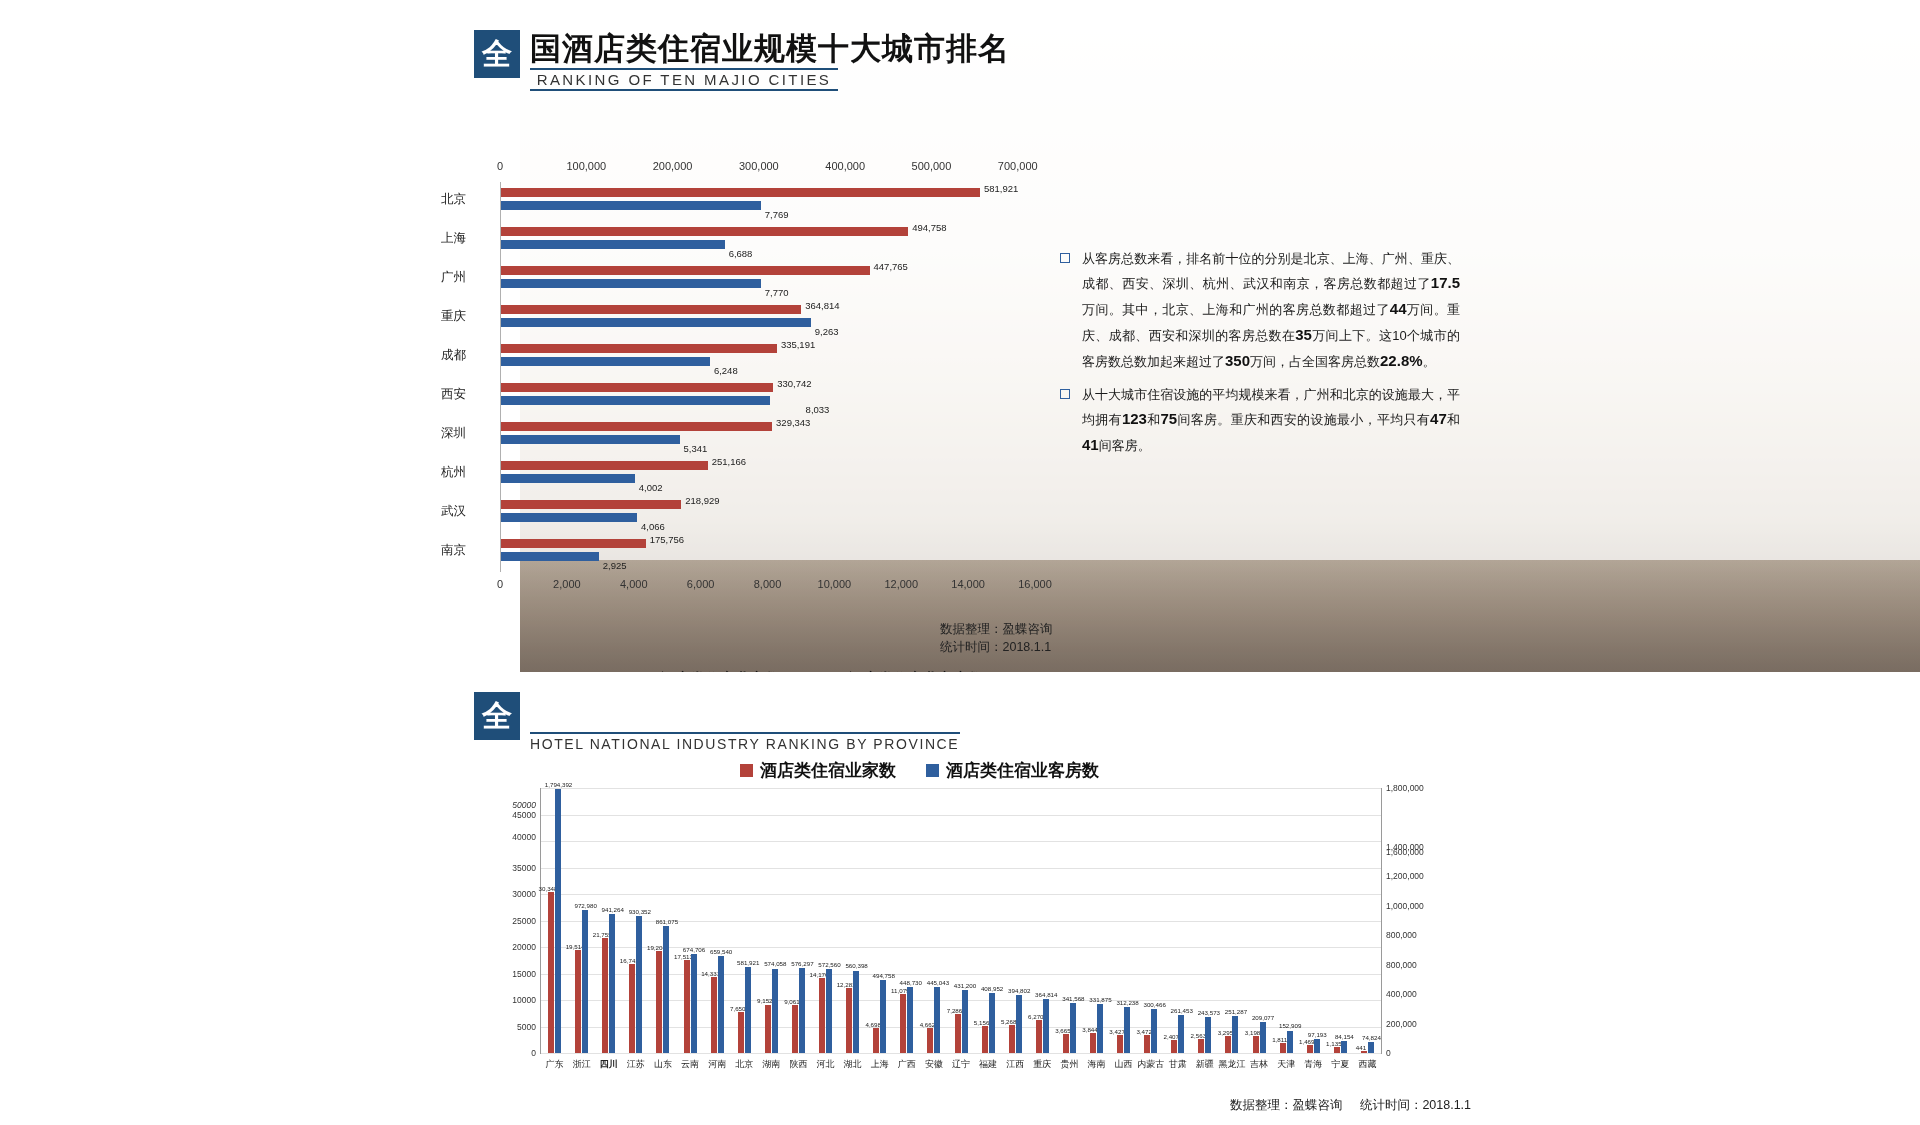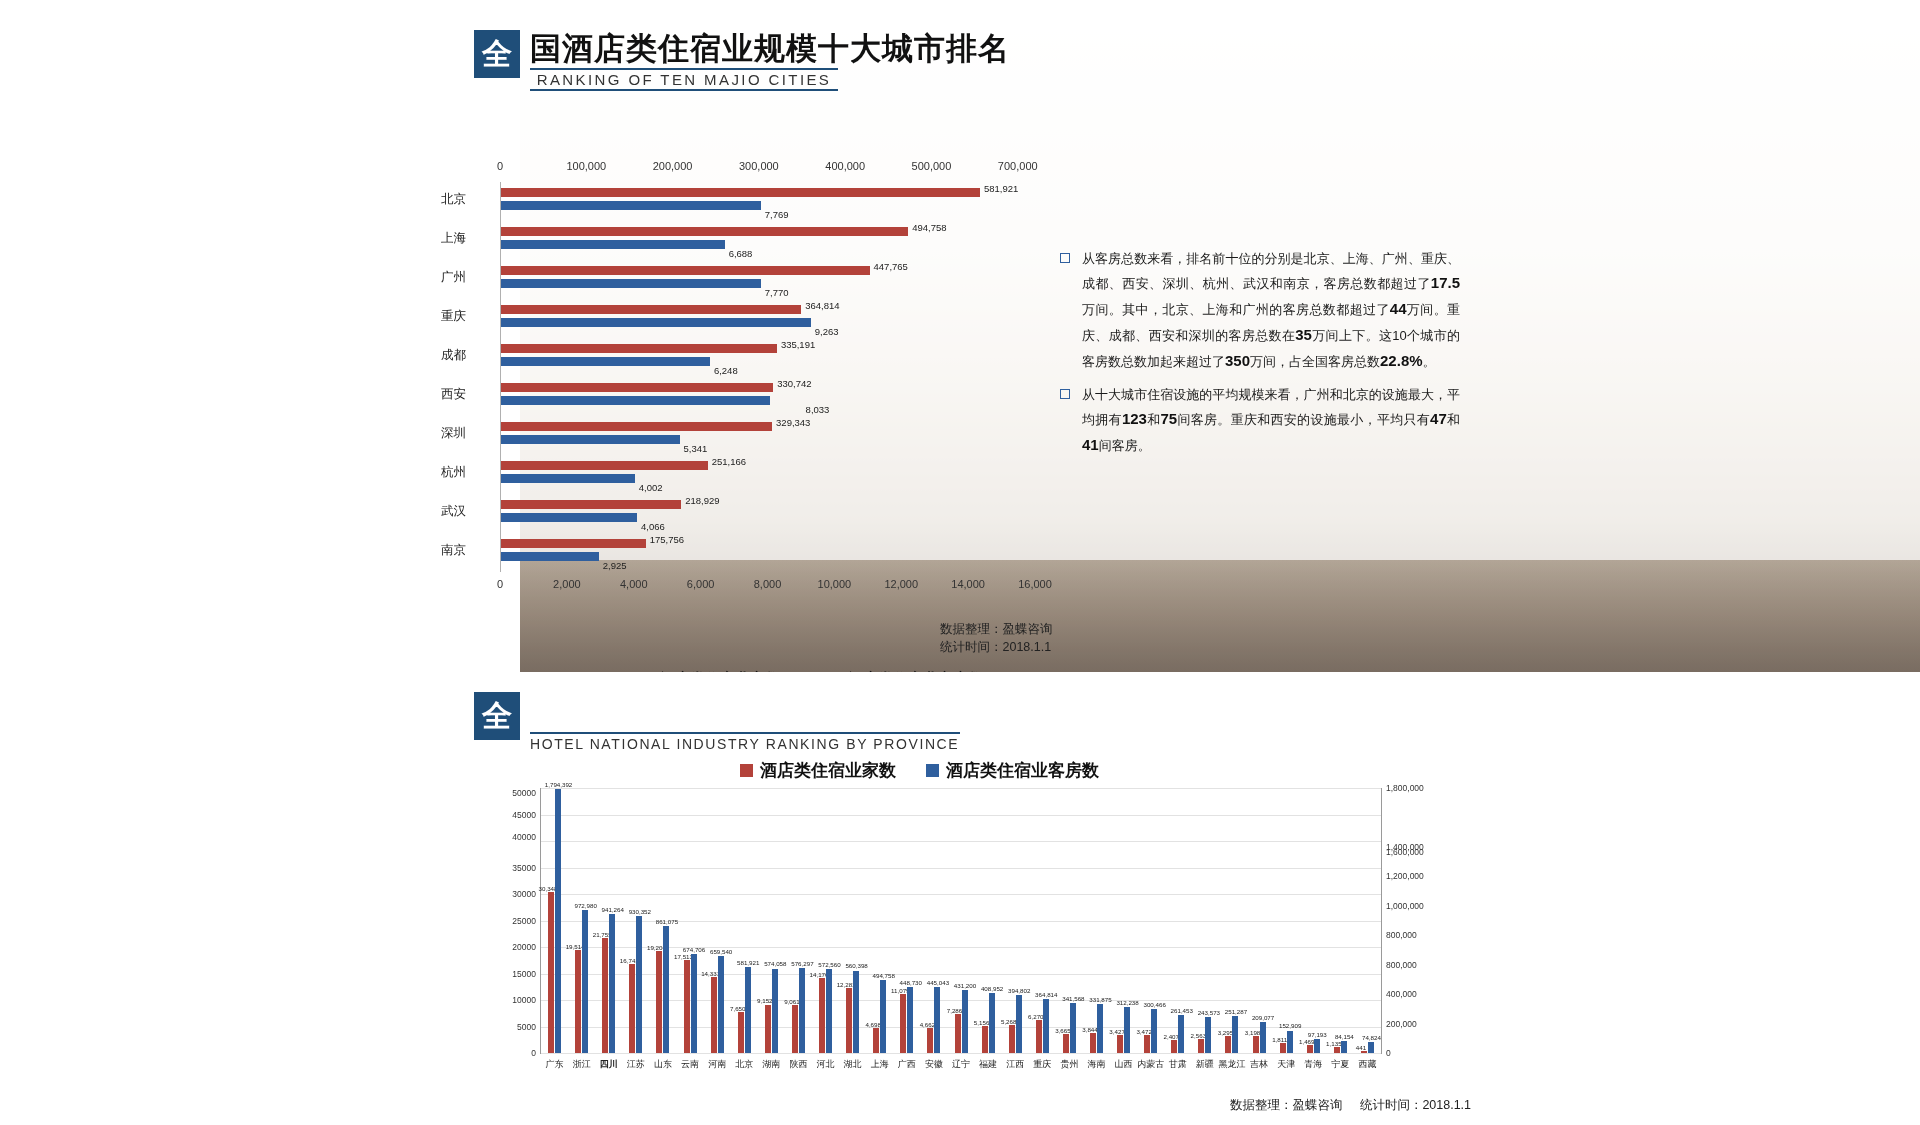--- a/index.html
+++ b/index.html
@@ -224,21 +224,21 @@
         <div class="ax-l" style="top: 132.5px;">25000</div>
         <div class="gl" style="top: 106px;"></div>
         <div class="ax-l" style="top: 106px;">30000</div>
         <div class="gl" style="top: 79.5px;"></div>
         <div class="ax-l" style="top: 79.5px;">35000</div>
         <div class="gl" style="top: 53px;"></div>
         <div class="ax-l" style="top: 49px;">40000</div>
         <div class="gl" style="top: 26.5px;"></div>
         <div class="ax-l" style="top: 26.5px;">45000</div>
         <div class="gl" style="top: 0px;"></div>
-        <div class="ax-l" style="top: 5px;">50000</div>
+        <div class="ax-l" style="top: 17px; font-style: italic;">50000</div>
         <div class="ax-r" style="top: 265px;">0</div>
         <div class="ax-r" style="top: 235.556px;">200,000</div>
         <div class="ax-r" style="top: 206.111px;">400,000</div>
         <div class="ax-r" style="top: 176.667px;">800,000</div>
         <div class="ax-r" style="top: 147.222px;">800,000</div>
         <div class="ax-r" style="top: 117.778px;">1,000,000</div>
         <div class="ax-r" style="top: 88.3333px;">1,200,000</div>
         <div class="ax-r" style="top: 58.8889px;">1,400,000</div>
         <div class="ax-r" style="top: 40px; margin-top: 24px;">1,600,000</div>
         <div class="ax-r" style="top: 0px;">1,800,000</div>

